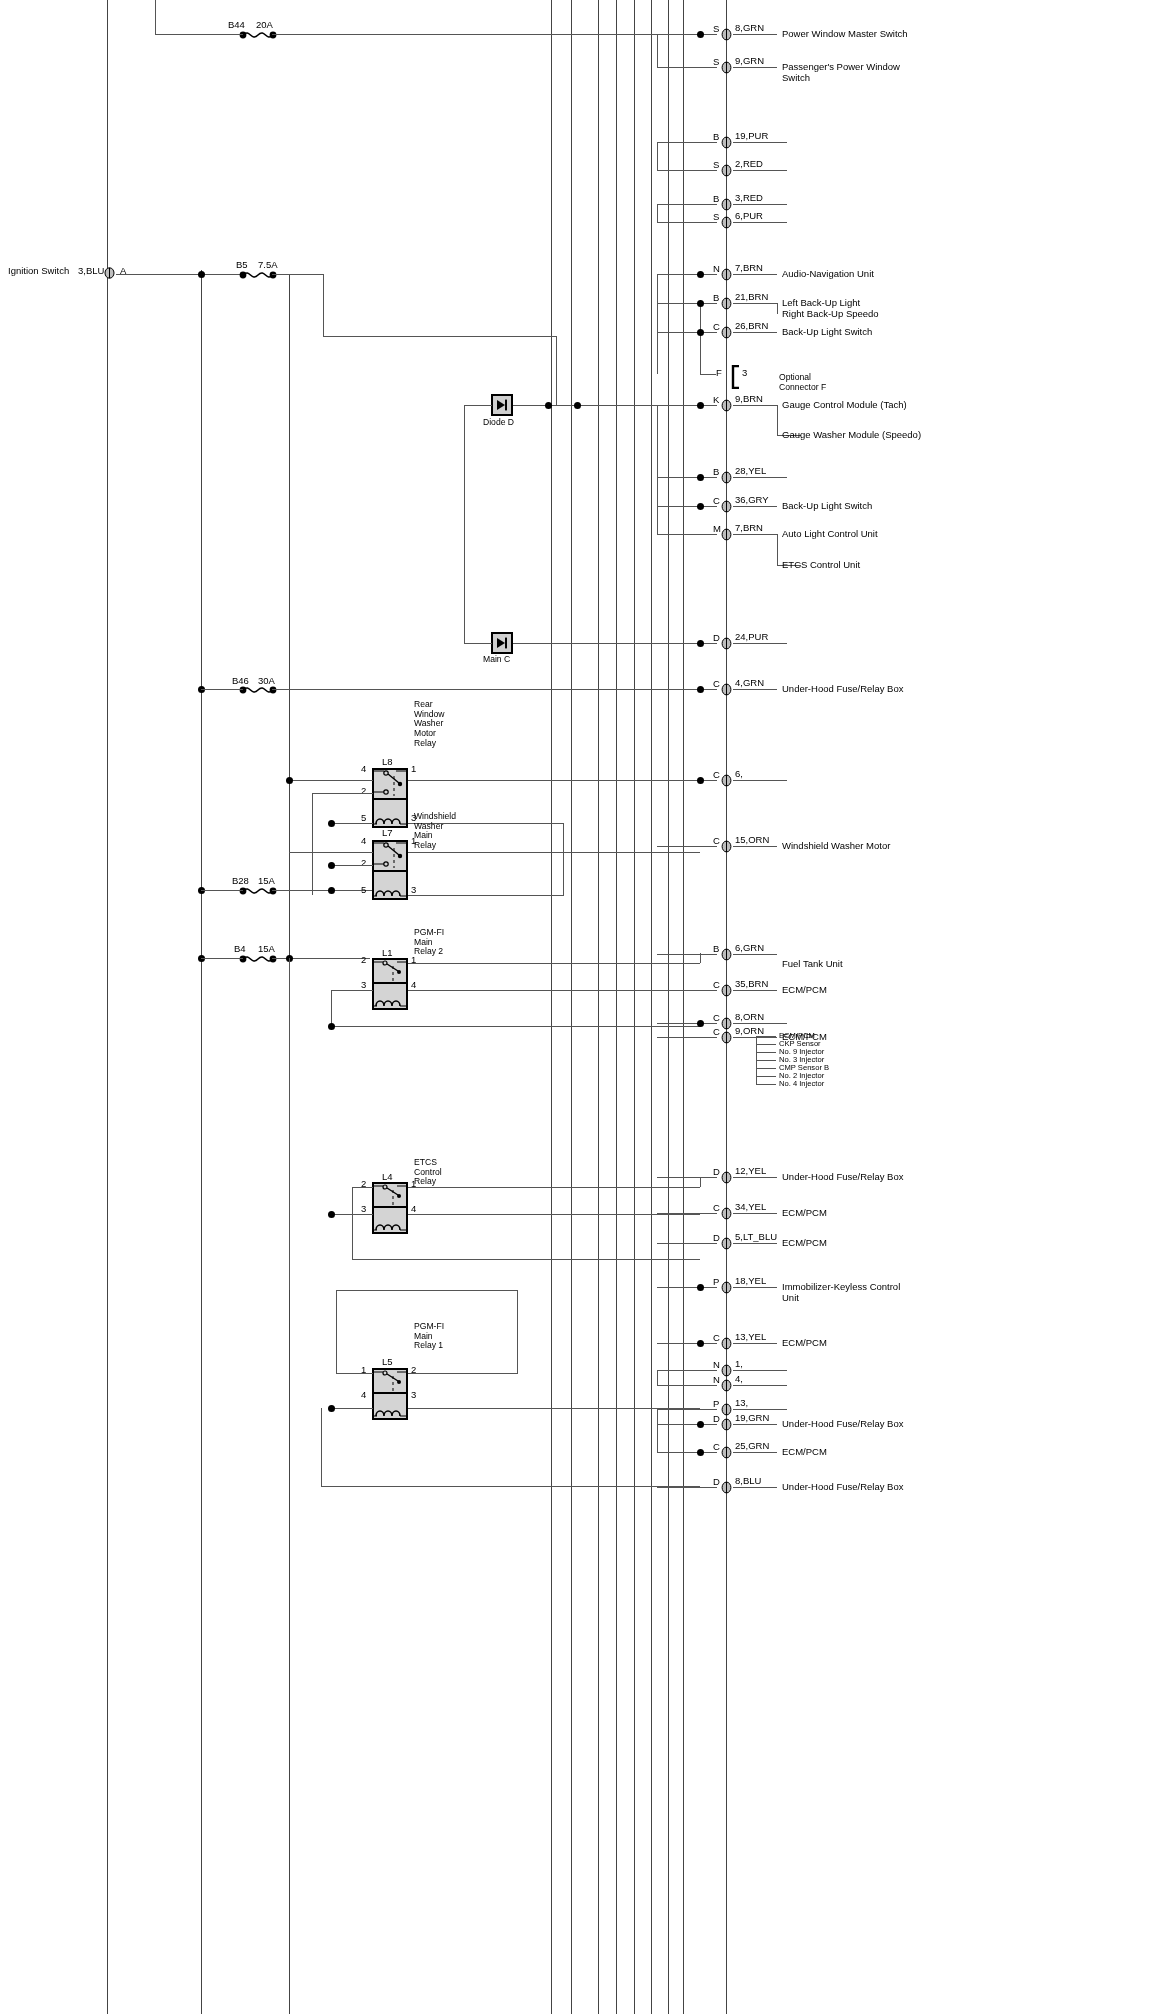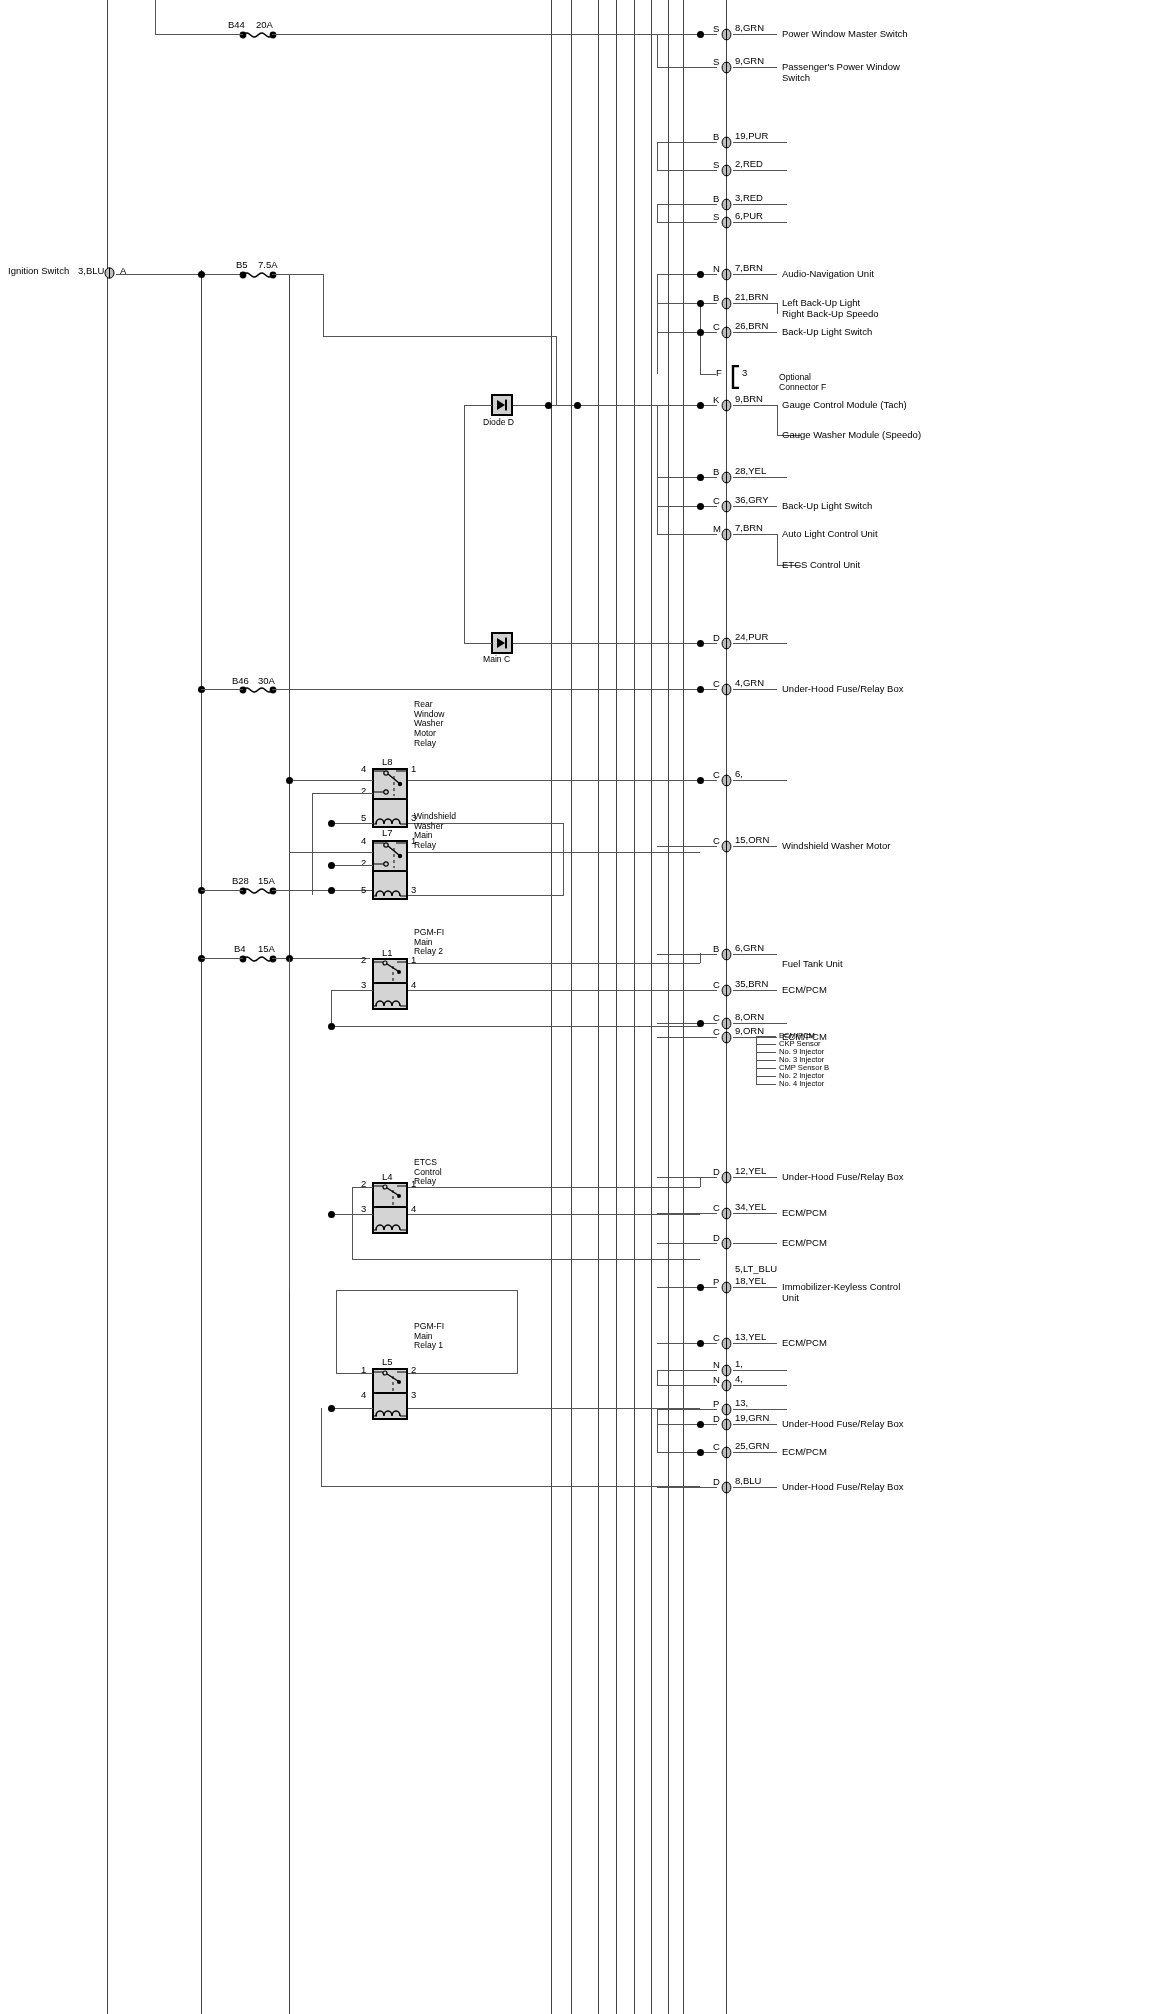--- a/index.html
+++ b/index.html
@@ -594,21 +594,21 @@
       <div class="wire h" style="left: 733px; top: 1213px; width: 44px;"></div>
       <div class="lbl" style="left: 782px; top: 1208px;">ECM/PCM</div>
       <div class="wire h" style="left: 657px; top: 1243px; width: 60px;"></div>
       <div class="lbl" style="left: 713px; top: 1233px;">D</div>
       <div class="term" style="left: 721px; top: 1237px;">
         <svg width="11" height="13" viewBox="0 0 11 13">
           <ellipse cx="5.5" cy="6.5" rx="4.4" ry="5.4" fill="#bdbdbd" stroke="#000" stroke-width="1"></ellipse>
           <line x1="5.5" y1="1" x2="5.5" y2="12" stroke="#000" stroke-width="1"></line>
         </svg>
       </div>
-      <div class="lbl" style="left: 735px; top: 1232px; margin-top: 32px;">5,LT_BLU</div>
+      <div class="lbl" style="left: 735px; top: 1232px;">5,LT_BLU</div>
       <div class="wire h" style="left: 733px; top: 1243px; width: 44px;"></div>
       <div class="lbl" style="left: 782px; top: 1238px;">ECM/PCM</div>
       <div class="wire h" style="left: 657px; top: 1287px; width: 60px;"></div>
       <div class="dot" style="left: 697px; top: 1284px;"></div>
       <div class="lbl" style="left: 713px; top: 1277px;">P</div>
       <div class="term" style="left: 721px; top: 1281px;">
         <svg width="11" height="13" viewBox="0 0 11 13">
           <ellipse cx="5.5" cy="6.5" rx="4.4" ry="5.4" fill="#bdbdbd" stroke="#000" stroke-width="1"></ellipse>
           <line x1="5.5" y1="1" x2="5.5" y2="12" stroke="#000" stroke-width="1"></line>
         </svg>

